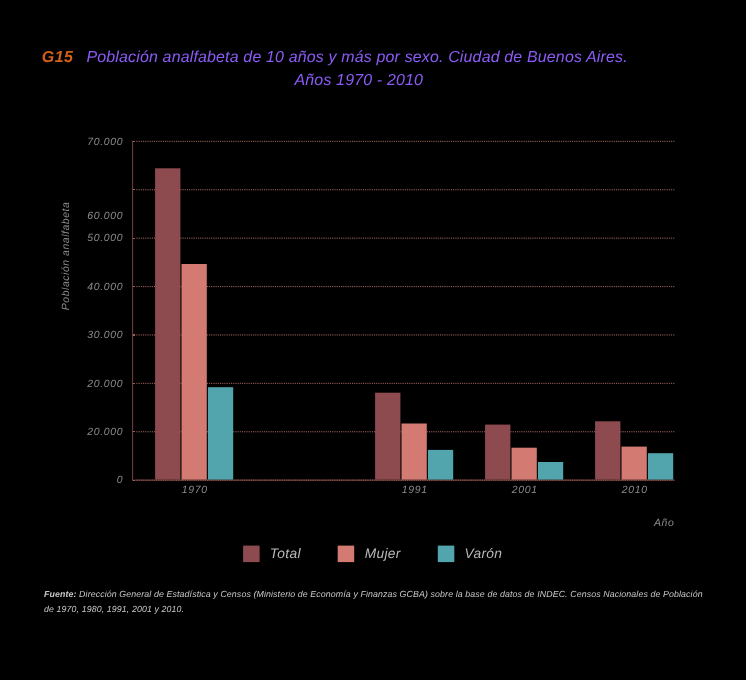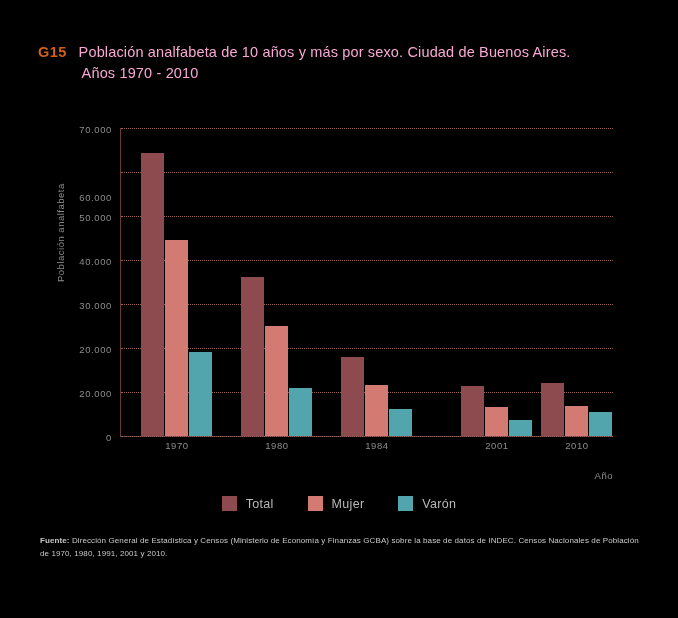--- a/index.html
+++ b/index.html
@@ -13,20 +13,21 @@
     overflow: hidden;
     font-family: "Liberation Sans", sans-serif;
     color: #d9d9d9;
   }
 
   #figure {
     position: relative;
     width: 618px;
     height: 618px;
     background: #000000;
+    font-style: italic;
   }
 
   
   .title-block {
     position: absolute;
     left: 38px;
     top: 42px;
     right: 30px;
     display: flex;
     align-items: flex-start;
@@ -36,23 +37,24 @@
     font-weight: bold;
     font-size: 14.5px;
     letter-spacing: 0.4px;
     line-height: 20px;
     flex: 0 0 auto;
     padding-right: 12px;
   }
   .title-text {
     font-size: 14.5px;
     line-height: 21px;
-    color: #f9a8d4;
+    color: #8b5cf6;
     font-weight: 400;
     letter-spacing: 0.15px;
+    text-align: center;
   }
   .title-line2 {
     display: block;
     padding-left: 3px;
   }
 
   
   .plot-wrap {
     position: absolute;
     left: 0;
@@ -160,21 +162,20 @@
     left: 0;
     top: 496px;
     width: 678px;
     display: flex;
     justify-content: center;
     align-items: center;
     gap: 34px;
   }
   .legend-item {
     display: flex;
-    align-items: center;
     gap: 9px;
   }
   .swatch {
     width: 15px;
     height: 15px;
     display: block;
   }
   .legend-label {
     font-size: 12.5px;
     color: #b9b9b9;
@@ -237,33 +238,27 @@
         </div>
         <div class="gridline" style="top: 0px;">
           <span class="ytick" style="top: 0px;">70.000</span>
         </div>
         <div class="group" style="left: 20px; width: 71px;">
           <div class="bar s0" title="Total 1970: 64300" style="height: 282.92px; background: rgb(141, 75, 80);"></div>
           <div class="bar s1" title="Mujer 1970: 44500" style="height: 195.8px; background: rgb(211, 122, 114);"></div>
           <div class="bar s2" title="Varón 1970: 19100" style="height: 84.04px; background: rgb(82, 165, 173);"></div>
           <div class="xtick" style="left: 0px;">1970</div>
         </div>
-        <div class="group" style="left: 120px; width: 71px;">
-          <div class="bar s0" title="Total 1980: 36100" style="height: 158.84px; background: rgb(141, 75, 80);"></div>
-          <div class="bar s1" title="Mujer 1980: 25000" style="height: 110px; background: rgb(211, 122, 114);"></div>
-          <div class="bar s2" title="Varón 1980: 10900" style="height: 47.96px; background: rgb(82, 165, 173);"></div>
-          <div class="xtick" style="left: 0px;">1980</div>
-        </div>
         <div class="group" style="left: 220px; width: 71px;">
           <div class="bar s0" title="Total 1991: 17900" style="height: 78.76px; background: rgb(141, 75, 80);"></div>
           <div class="bar s1" title="Mujer 1991: 11600" style="height: 51.04px; background: rgb(211, 122, 114);"></div>
           <div class="bar s2" title="Varón 1991: 6100" style="height: 26.84px; background: rgb(82, 165, 173);"></div>
-          <div class="xtick" style="left: 0px;">1984</div>
-        </div>
-        <div class="group" style="left: 340px; width: 71px;">
+          <div class="xtick" style="left: 0px;">1991</div>
+        </div>
+        <div class="group" style="left: 320px; width: 71px;">
           <div class="bar s0" title="Total 2001: 11400" style="height: 50.16px; background: rgb(141, 75, 80);"></div>
           <div class="bar s1" title="Mujer 2001: 6600" style="height: 29.04px; background: rgb(211, 122, 114);"></div>
           <div class="bar s2" title="Varón 2001: 3600" style="height: 15.84px; background: rgb(82, 165, 173);"></div>
           <div class="xtick" style="left: 0px;">2001</div>
         </div>
         <div class="group" style="left: 420px; width: 71px;">
           <div class="bar s0" title="Total 2010: 12100" style="height: 53.24px; background: rgb(141, 75, 80);"></div>
           <div class="bar s1" title="Mujer 2010: 6900" style="height: 30.36px; background: rgb(211, 122, 114);"></div>
           <div class="bar s2" title="Varón 2010: 5400" style="height: 23.76px; background: rgb(82, 165, 173);"></div>
           <div class="xtick" style="left: 0px;">2010</div>

